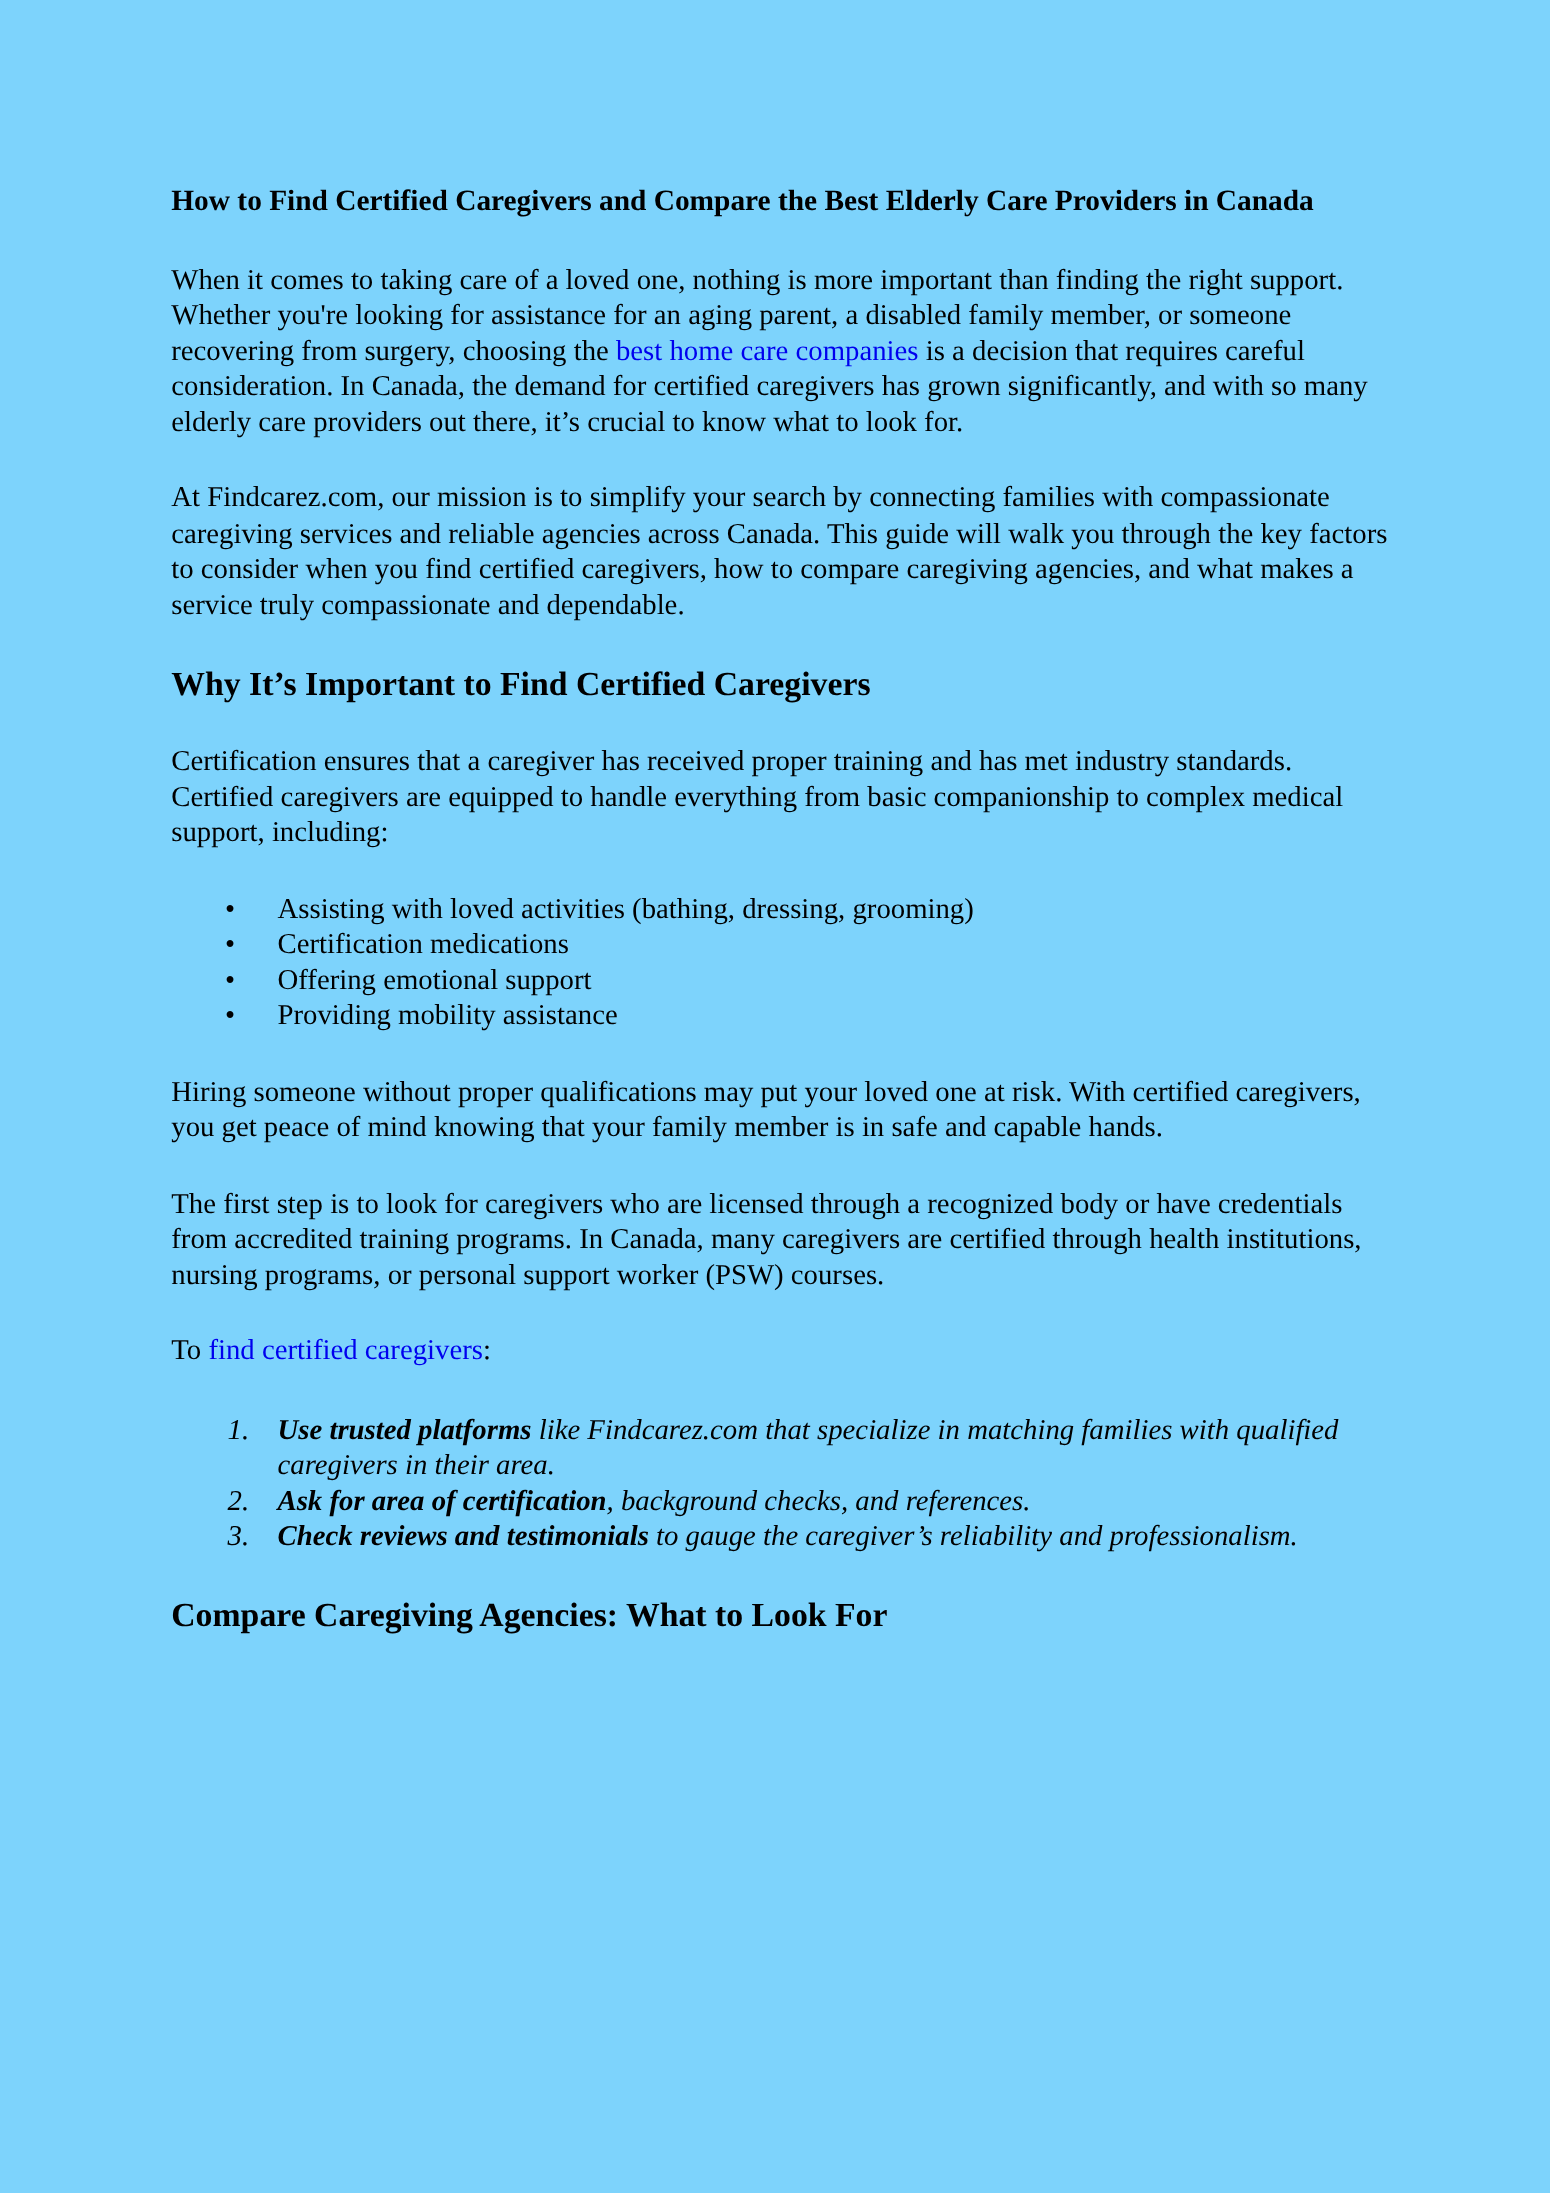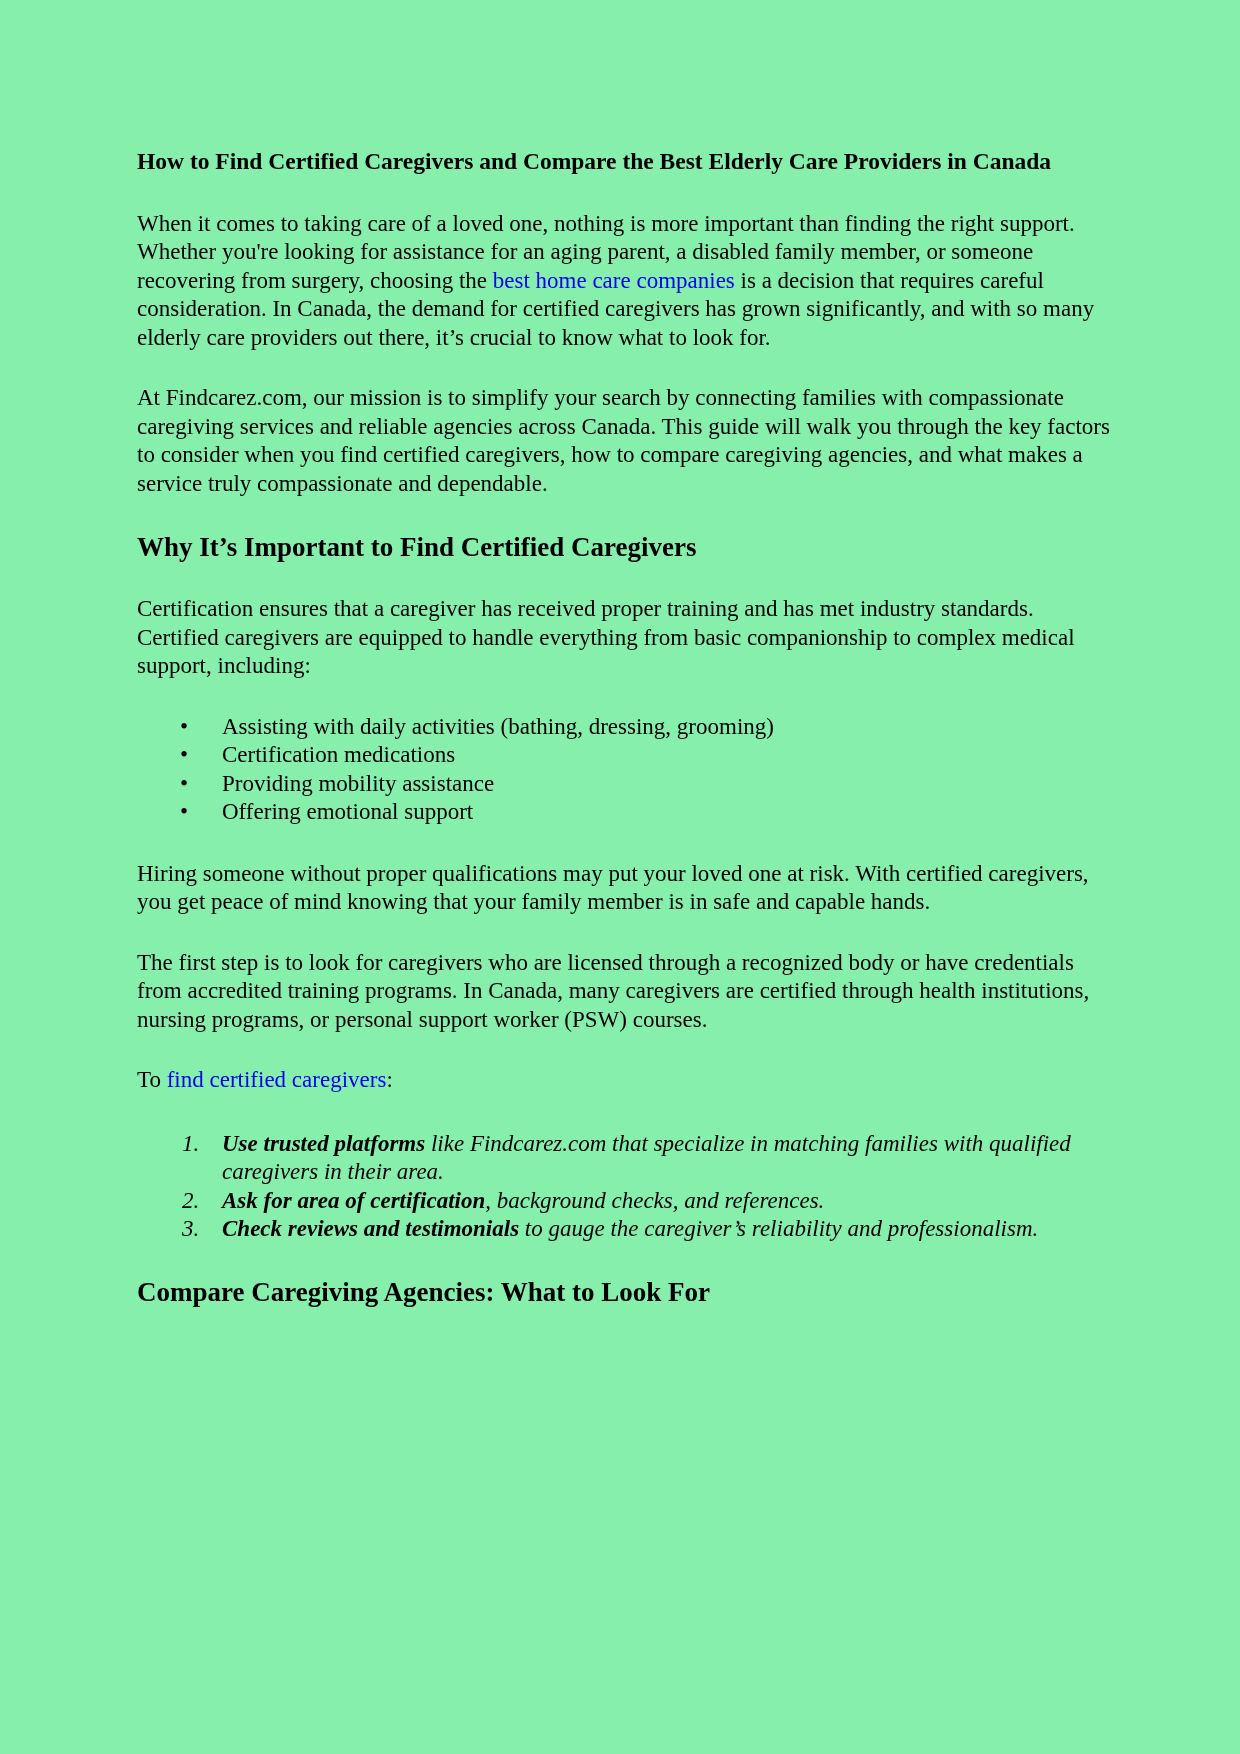--- a/index.html
+++ b/index.html
@@ -1,20 +1,20 @@
 <!DOCTYPE html>
 <html style="--link-color: #0000EE;"><head>
 <meta charset="utf-8">
 <style>
   html, body { margin: 0; padding: 0; background: #ffffff; }
   .page {
     position: relative;
     width: 1240px;
     height: 1754px;
-    background: #86efac;
+    background: #7dd3fc;
     color: #000000;
     font-family: "Liberation Serif", "DejaVu Serif", serif;
     font-size: 23px;
     line-height: 28.5px;
     overflow: hidden;
   }
   .content {
     box-sizing: content-box;
     padding: 147px 126px 0 137px;
     width: 977px;
@@ -86,24 +86,24 @@
 
     <p class="body-para"><span>When it comes to taking care of a loved one, nothing is more important than finding the right support. Whether you're looking for assistance for an aging parent, a disabled family member, or someone recovering from surgery, choosing the </span><span class="doc-link">best home care companies</span><span> is a decision that requires careful consideration. In Canada, the demand for certified caregivers has grown significantly, and with so many elderly care providers out there, it’s crucial to know what to look for.</span></p>
 
     <p class="body-para">At Findcarez.com, our mission is to simplify your search by connecting families with compassionate caregiving services and reliable agencies across Canada. This guide will walk you through the key factors to consider when you find certified caregivers, how to compare caregiving agencies, and what makes a service truly compassionate and dependable.</p>
 
     <h2 class="section-heading">Why It’s Important to Find Certified Caregivers</h2>
 
     <p class="body-para">Certification ensures that a caregiver has received proper training and has met industry standards. Certified caregivers are equipped to handle everything from basic companionship to complex medical support, including:</p>
 
     <ul class="bullet-list">
-      <li>Assisting with daily activities (bathing, dressing, grooming)</li>
+      <li>Assisting with loved activities (bathing, dressing, grooming)</li>
       <li>Certification medications</li>
+      <li>Offering emotional support</li>
       <li>Providing mobility assistance</li>
-      <li>Offering emotional support</li>
     </ul>
 
     <p class="body-para">Hiring someone without proper qualifications may put your loved one at risk. With certified caregivers, you get peace of mind knowing that your family member is in safe and capable hands.</p>
 
 
     <p class="body-para">The first step is to look for caregivers who are licensed through a recognized body or have credentials from accredited training programs. In Canada, many caregivers are certified through health institutions, nursing programs, or personal support worker (PSW) courses.</p>
 
     <p class="lead-in"><span>To </span><span class="doc-link">find certified caregivers</span><span>:</span></p>
 
     <ol class="numbered-list">

